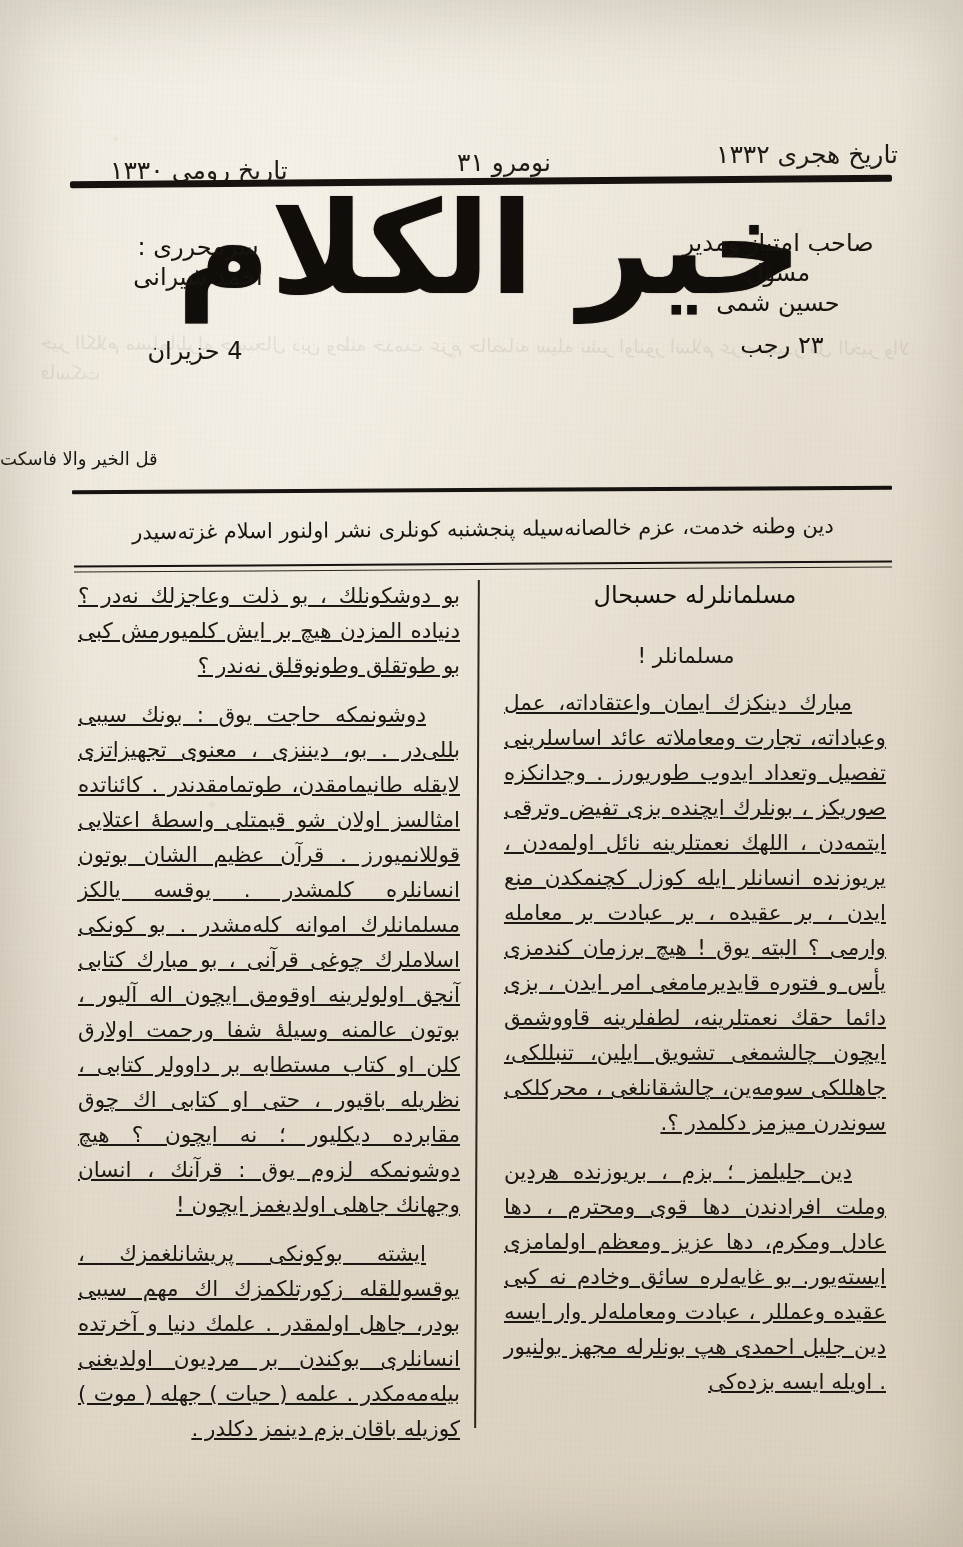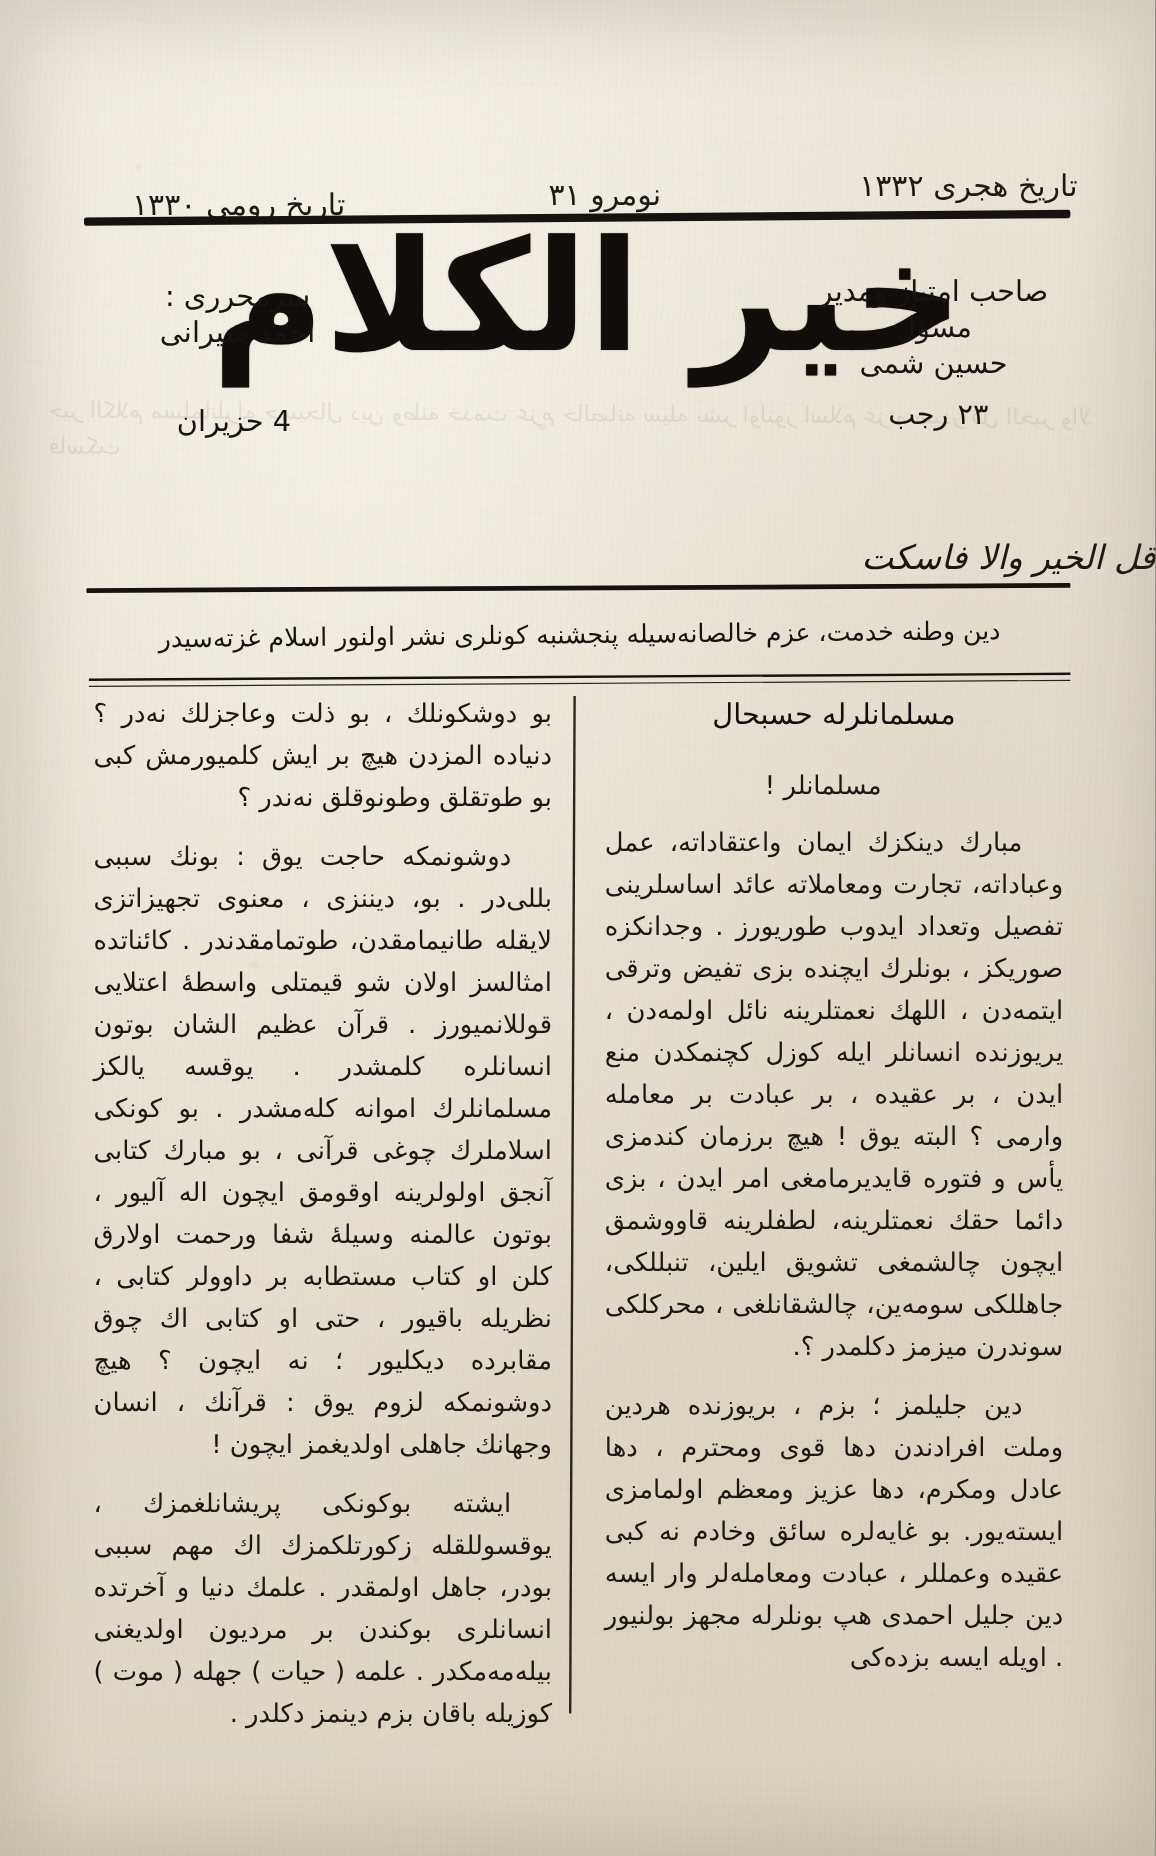--- a/index.html
+++ b/index.html
@@ -100,25 +100,24 @@
     direction: rtl;
     color: #100d0a;
     text-shadow: 0 0 1px rgba(16,13,10,.55);
     letter-spacing: -2px;
     margin-left: 16px;
   }
   #masthead-motto {
     position: absolute;
     left: 0; right: 0;
     top: 448px;
-    text-align: right;
-    direction: rtl;
-    font-size: 28px;
+    text-align: left;
+    direction: rtl;
+    font-size: 18px;
     color: #1a1713;
-    font-style: italic;
   }
 
   .side-block {
     position: absolute;
     direction: rtl;
     font-size: 24px;
     line-height: 30px;
     color: #171410;
   }
   #publisher-block { right: 75px; top: 228px; text-align: center; width: 220px; }
@@ -173,20 +172,21 @@
     color: #110e0b;
   }
   .salutation {
     text-align: center;
     margin: 0 0 12px 0;
     padding-right: 18px;
   }
   .para {
     margin: 0 0 14px 0;
     text-indent: 34px;
+    text-decoration: underline;
   }
   .para.last { margin-bottom: 0; }
   .para.cont { text-indent: 0; }
 </style>
 </head>
 <body>
 
 <div id="page">
 
   <div id="bleed">

